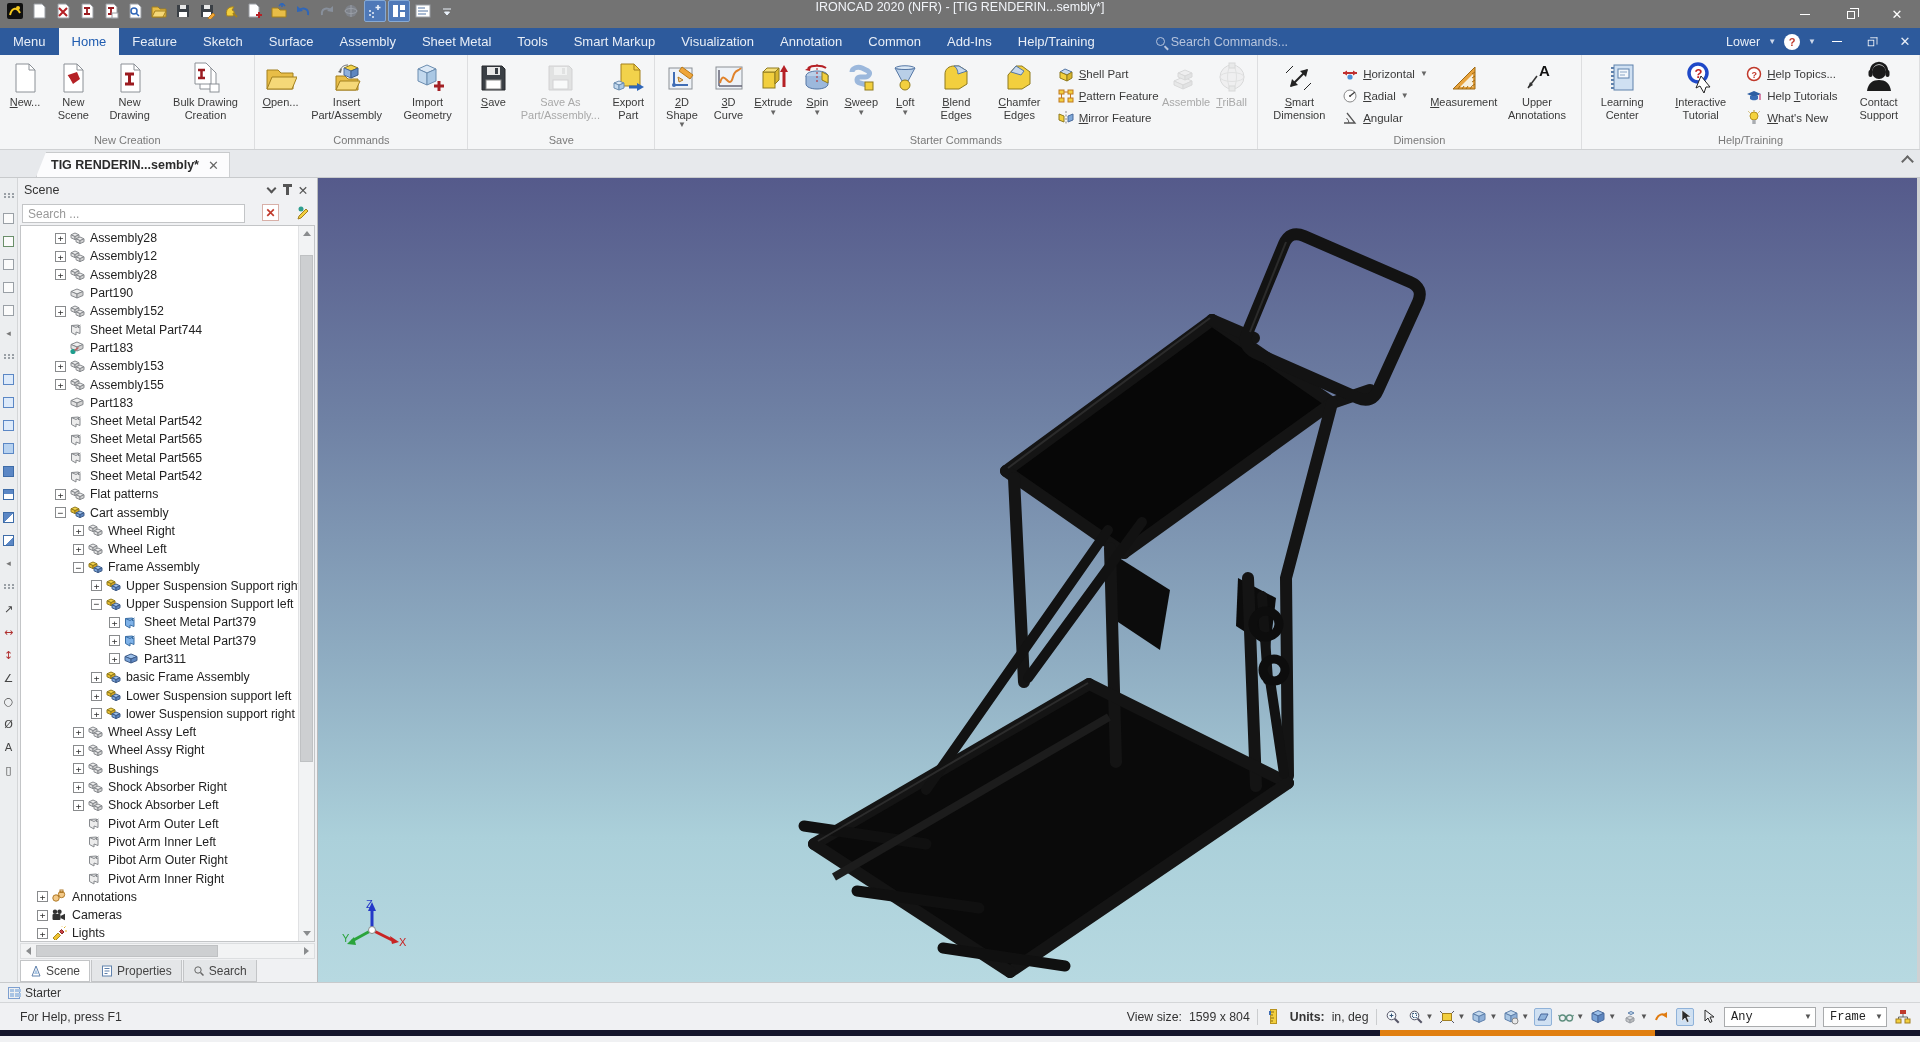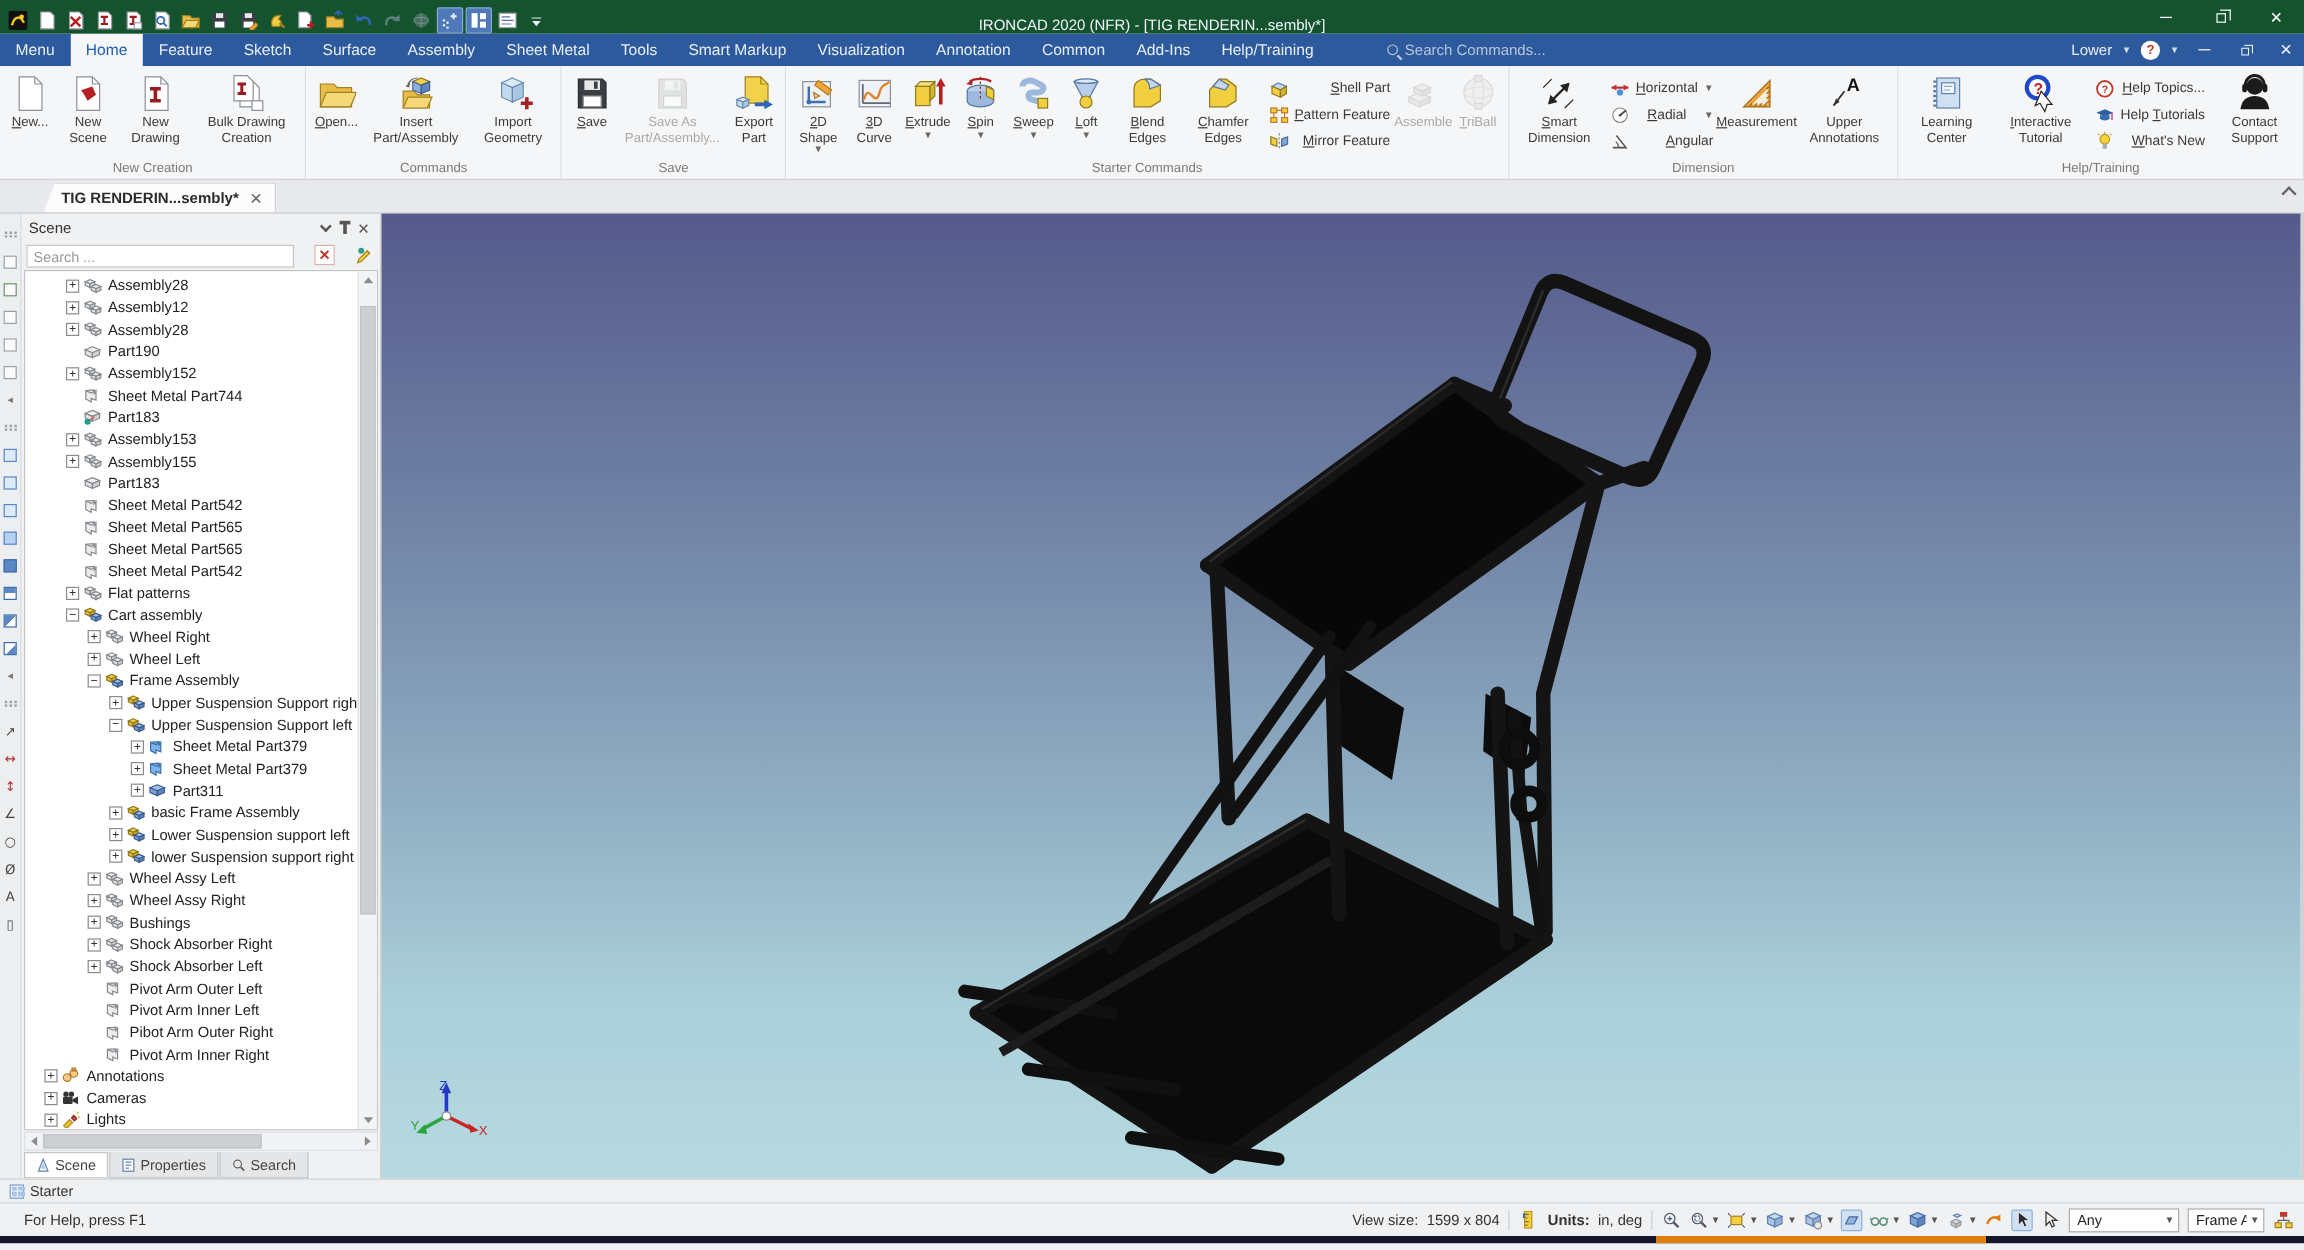--- a/index.html
+++ b/index.html
@@ -1,21 +1,21 @@
 <!DOCTYPE html>
 <html><head>
 <meta charset="utf-8">
 <style>
   html,body{margin:0;padding:0;width:1920px;height:1042px;overflow:hidden;
     font-family:"Liberation Sans",sans-serif;font-size:12px;color:#333;background:#f0f1f3;}
   *{box-sizing:border-box;}
   u{text-decoration:underline;}
 
   
-  #titlebar{height:28px;background:#14532d;display:flex;align-items:flex-end;position:relative;color:#fff;}
+  #titlebar{height:28px;background:#737373;display:flex;align-items:flex-start;position:relative;color:#fff;}
   #qat{display:flex;align-items:center;gap:2px;padding-left:4px;}
   .qat-cell{width:22px;height:22px;display:flex;align-items:center;justify-content:center;border-radius:2px;}
   .qat-cell.hl{background:#4f79b8;border:1px solid #86a9d4;}
   .qat-cell svg{display:block;}
   #window-title{position:absolute;left:0;right:0;text-align:center;font-size:12.5px;color:#f2f5fa;pointer-events:none;}
   .win-btns{margin-left:auto;display:flex;height:100%;}
   .win-btn{width:46px;height:100%;display:flex;align-items:center;justify-content:center;color:#fff;}
   .glyph-min{width:10px;height:1px;background:#fff;display:block;}
   .glyph-restore{width:8px;height:8px;border:1px solid #fff;display:block;position:relative;margin-top:2px;}
   .glyph-restore:before{content:"";position:absolute;left:2px;top:-4px;width:8px;height:8px;border:1px solid #fff;border-bottom:none;border-left:none;}
@@ -40,21 +40,21 @@
   .rgroup-body{flex:1;display:flex;align-items:flex-start;padding-top:3px;}
   .rgroup-label{height:16px;line-height:15px;text-align:center;font-size:11px;color:#7a7a7a;}
   .rbtn{display:flex;flex-direction:column;align-items:center;padding:2px 4px;min-width:44px;max-width:92px;
     font-size:11px;color:#3a3a3a;text-align:center;border:1px solid transparent;border-radius:2px;}
   .rbtn .ricon{width:34px;height:34px;margin-bottom:1px;}
   .rbtn .rlabel{line-height:12.5px;}
   .rbtn .arr{font-size:8px;color:#666;line-height:7px;display:block;}
   .rbtn.disabled{color:#a9a9a9;}
   .rbtn.disabled .ricon{opacity:.45;filter:grayscale(1);}
   .rstack{display:flex;flex-direction:column;gap:1px;padding:5px 4px 0 4px;}
-  .rsmall{display:flex;align-items:center;gap:5px;height:21px;font-size:11.5px;color:#3a3a3a;white-space:nowrap;justify-content:space-between;}
+  .rsmall{display:flex;align-items:center;gap:5px;height:21px;font-size:11.5px;color:#3a3a3a;white-space:nowrap;}
   .rsmall .sicon{width:16px;height:16px;flex:none;}
   .rsmall .arr{font-size:8px;color:#666;}
 
   
   #tabstrip{height:28px;background:#e7e9ec;display:flex;align-items:flex-end;border-bottom:1px solid #c8cacc;position:relative;}
   #doc-tab{margin-left:36px;height:25px;background:#fcfcfd;border:1px solid #c8cacc;border-bottom:none;
     display:flex;align-items:center;gap:9px;padding:0 10px 0 14px;font-size:12.5px;font-weight:bold;color:#2b2b2b;
     clip-path:polygon(10px 0,100% 0,100% 100%,0 100%);}
   #doc-tab .tab-close{font-size:13px;color:#666;font-weight:normal;}
   #ribbon-collapse{position:absolute;right:8px;top:7px;width:9px;height:9px;border-top:2px solid #666;border-right:2px solid #666;
@@ -134,21 +134,21 @@
   
   #statusbar{height:28px;background:#f0f1f3;border-top:1px solid #d4d6d8;display:flex;align-items:center;font-size:12.3px;color:#333;}
   #status-help{margin-left:20px;}
   #status-right{margin-left:auto;display:flex;align-items:center;gap:7px;padding-right:8px;}
   .st-sep{width:1px;height:16px;background:#cbcdcf;}
   .st-ico{width:18px;height:18px;display:flex;align-items:center;justify-content:center;border-radius:2px;}
   .st-ico.sel{background:#cfe0f2;border:1px solid #8fb2d9;}
   .st-arr{font-size:8px;color:#555;margin-left:-4px;}
   .combo{height:20px;background:#fff;border:1px solid #a9abad;display:flex;align-items:center;font-size:12px;color:#222;
     padding-left:6px;position:relative;}
-  .combo .cval{flex:1;overflow:hidden;white-space:nowrap;}
+  .combo .cval{flex:1;overflow:hidden;white-space:nowrap;font-family:Liberation Mono, monospace;}
   .combo .carr{width:14px;display:flex;align-items:center;justify-content:center;color:#555;font-size:8px;}
   #combo-filter{width:92px;}
   #combo-frame{width:64px;}
   .units-b{font-weight:bold;}
 
   
   #bottomstrip{height:6px;background:#15152b;position:relative;}
   #bottomstrip .accent{position:absolute;left:1380px;width:275px;top:0;bottom:0;background:#e07f10;}
 </style>
 </head>

